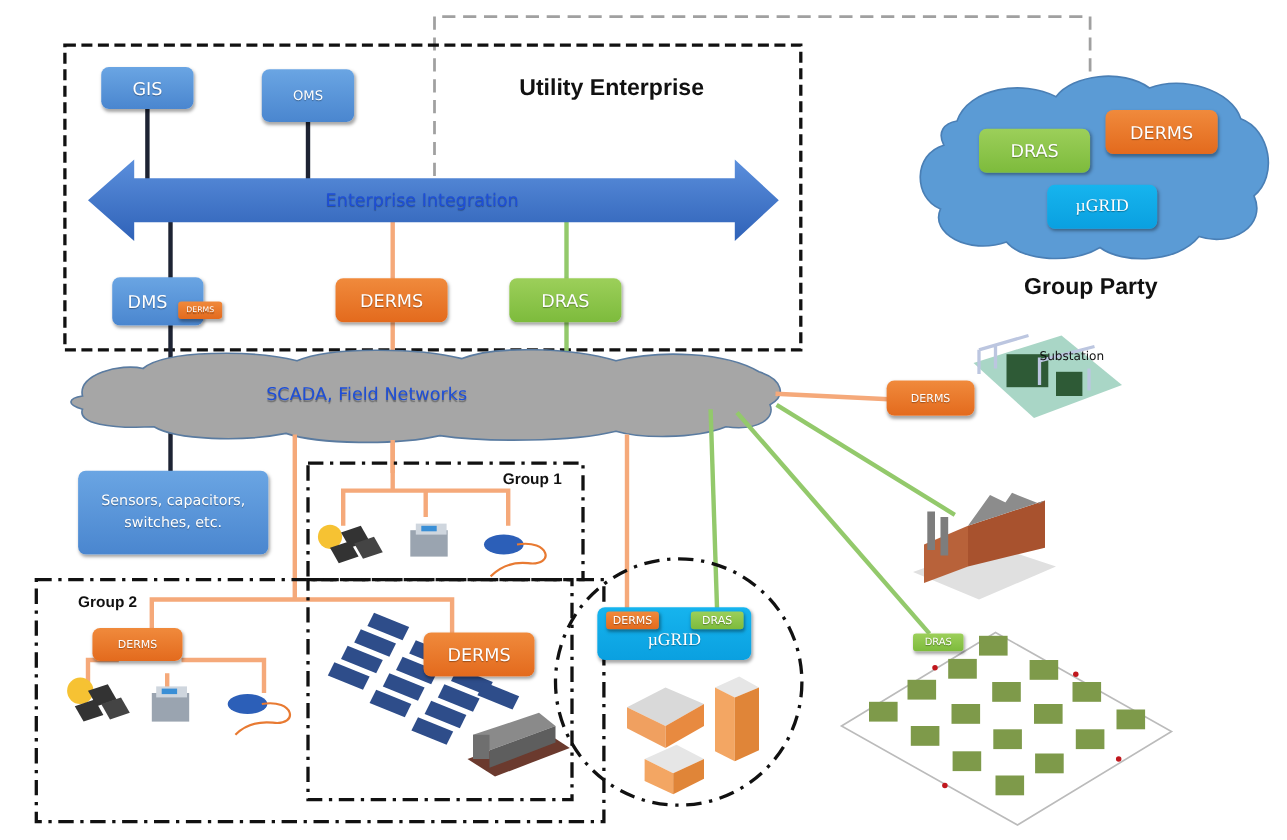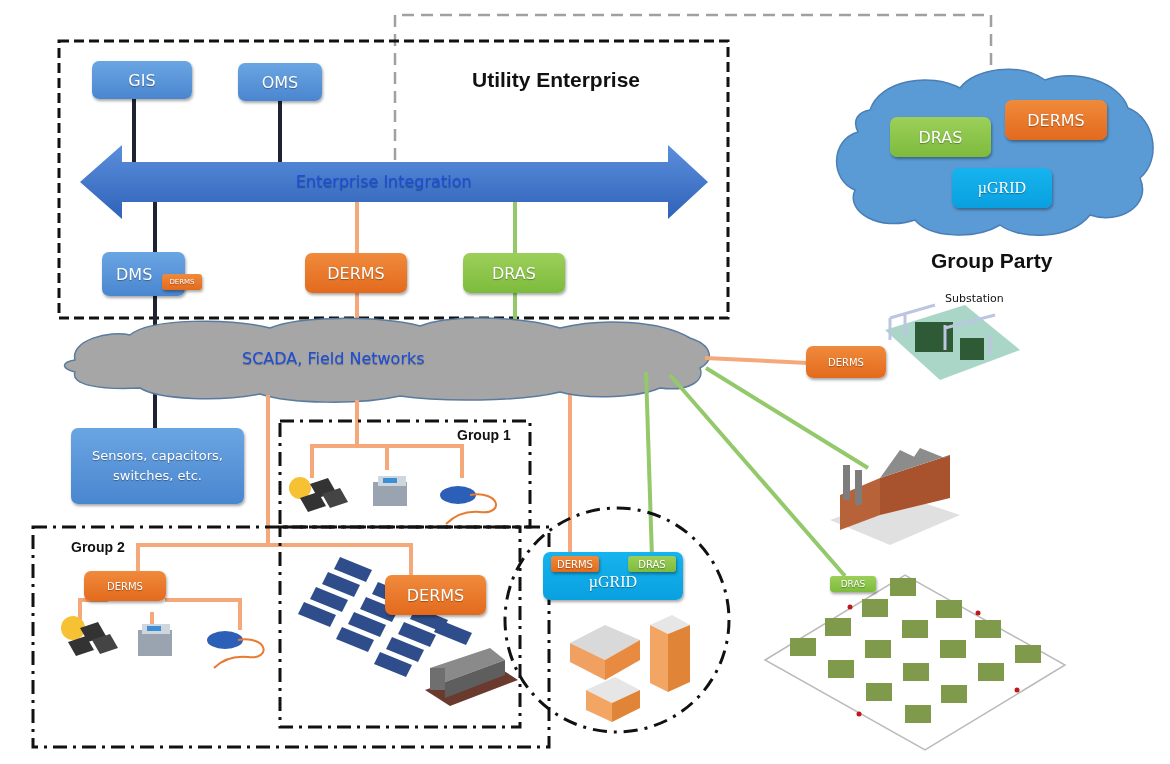--- a/index.html
+++ b/index.html
@@ -182,24 +182,24 @@
         <rect x="903" y="663" width="26" height="18"></rect>
     <rect x="978" y="663" width="26" height="18"></rect>
         <rect x="866" y="683" width="26" height="18"></rect>
     <rect x="941" y="685" width="26" height="18"></rect>
         <rect x="905" y="705" width="26" height="18"></rect>
   </g>
 </svg>
 
 <div class="label-bold" style="left:472px;top:68px;font-size:21px;">Utility Enterprise</div>
 
-<div class="box blue" style="left:92px;top:61px;width:100px;height:38px;font-size:16px;">
+<div class="box blue" style="left:92px;top:61px;width:84px;height:38px;font-size:16px;">
       <span>GIS</span>
     </div>
-<div class="box blue" style="left:238px;top:63px;width:84px;height:38px;font-size:16px;">
+<div class="box blue" style="left:238px;top:63px;width:84px;height:48px;font-size:12px;">
       <span>OMS</span>
     </div>
 
 <div class="txt-white" style="left:296px;top:172px;font-size:16px;">Enterprise Integration</div>
 
 <div class="box blue" style="left:102px;top:252px;width:83px;height:44px;font-size:16px;justify-content:flex-start;padding-left:14px;box-sizing:border-box;">
       <span>DMS</span>
     </div>
 <div class="box orange" style="left:162px;top:274px;width:40px;height:16px;font-size:7px;border-radius:3px;">
       <span>DERMS</span>
@@ -246,19 +246,19 @@
 <div class="box orange" style="left:551px;top:556px;width:48px;height:16px;font-size:10px;border-radius:3px;">
       <span>DERMS</span>
     </div>
 <div class="box green" style="left:628px;top:556px;width:48px;height:16px;font-size:10px;border-radius:3px;">
       <span>DRAS</span>
     </div>
 
 <div class="box orange" style="left:806px;top:346px;width:80px;height:32px;font-size:10px;">
       <span>DERMS</span>
     </div>
-<div class="label" style="left:945px;top:292px;font-size:11px;">Substation</div>
+<div class="label" style="left:945px;top:317px;font-size:11px;">Substation</div>
 
 <div class="box green" style="left:830px;top:576px;width:46px;height:16px;font-size:9px;border-radius:3px;">
       <span>DRAS</span>
     </div>
 
 </div>
 
 </body></html>

